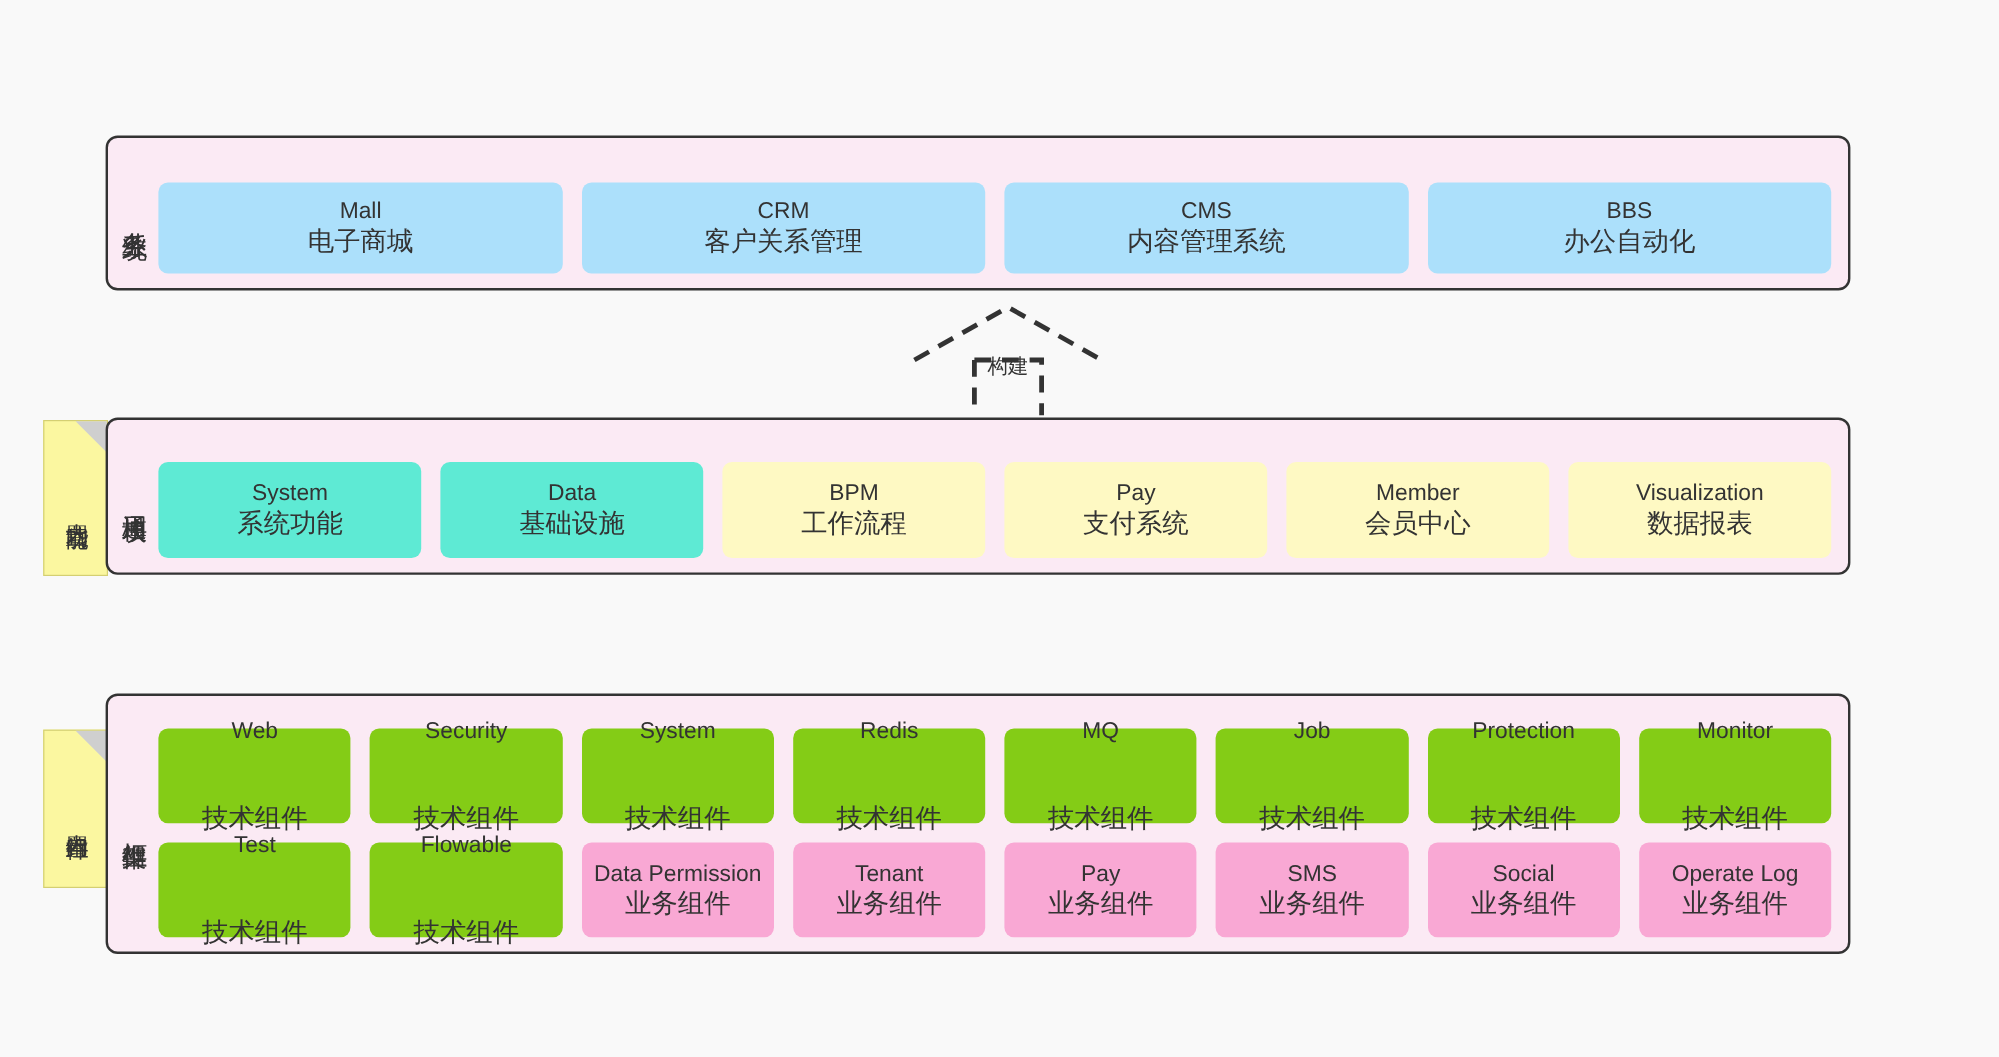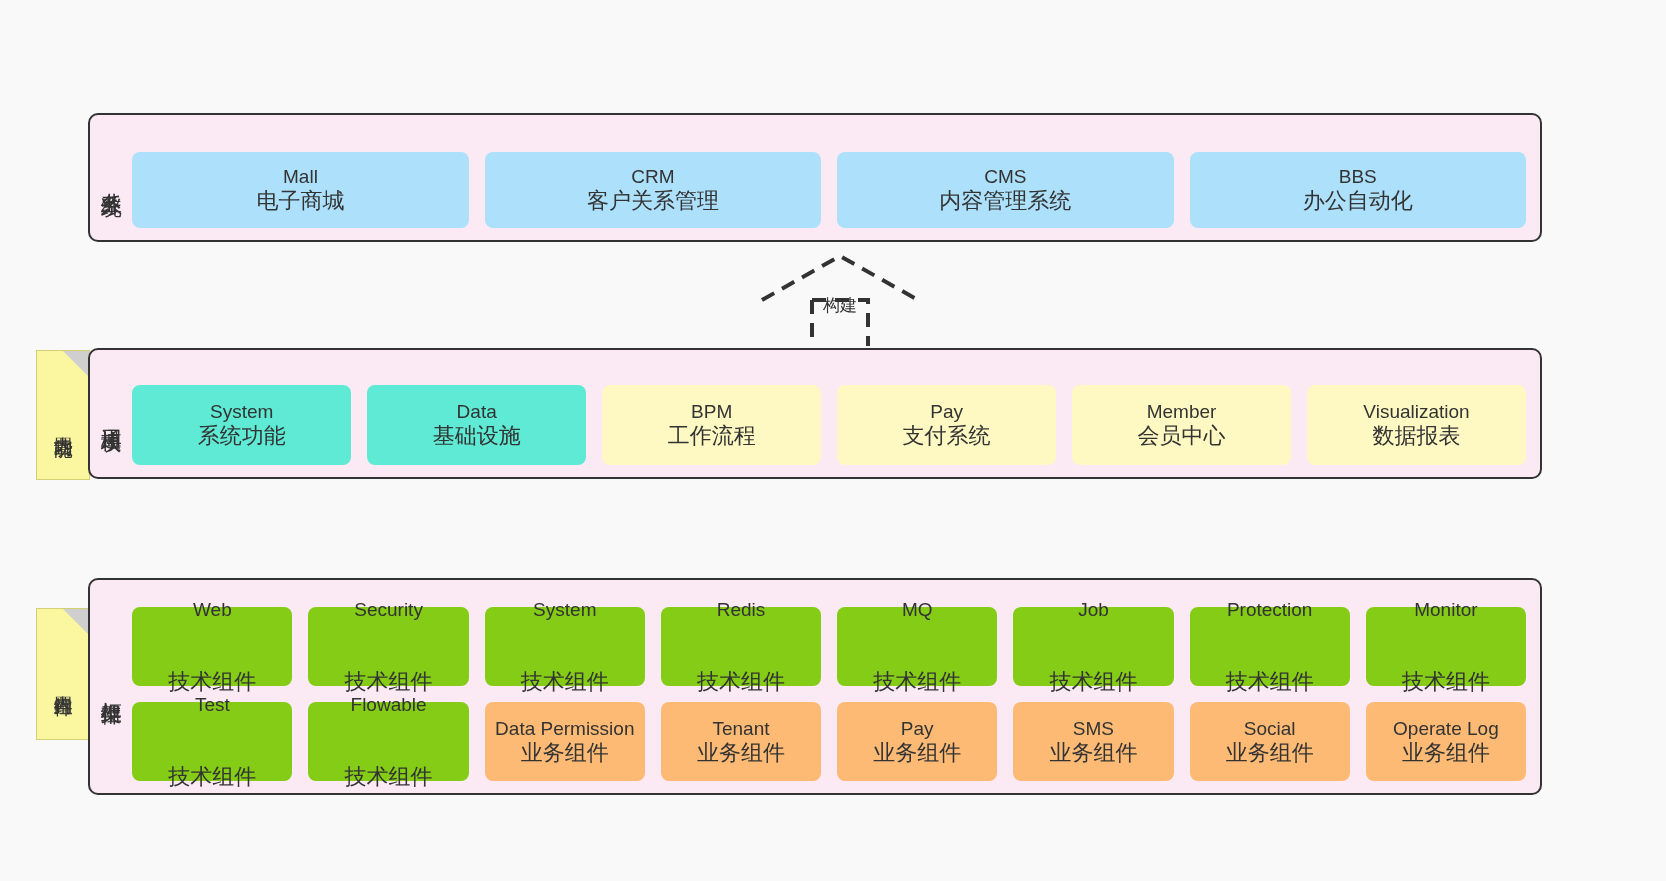--- a/index.html
+++ b/index.html
@@ -84,21 +84,21 @@
   .card .cn {
     font-size: 22px;
     color: #333333;
   }
 
   
   .c-blue        { background: #ace0fb; }
   .c-red         { background: #5eead4; }
   .c-pink        { background: #fef9c3; }
   .c-green       { background: #84cc16; gap: 48px; }
-  .c-green-light { background: #fdba74; }
+  .c-green-light { background: #f9a8d4; }
 
   
   #layer-business {
     left: 88px;
     top: 113px;
     width: 1454px;
     height: 129px;
   }
   #layer-business .card { height: 76px; }
 

